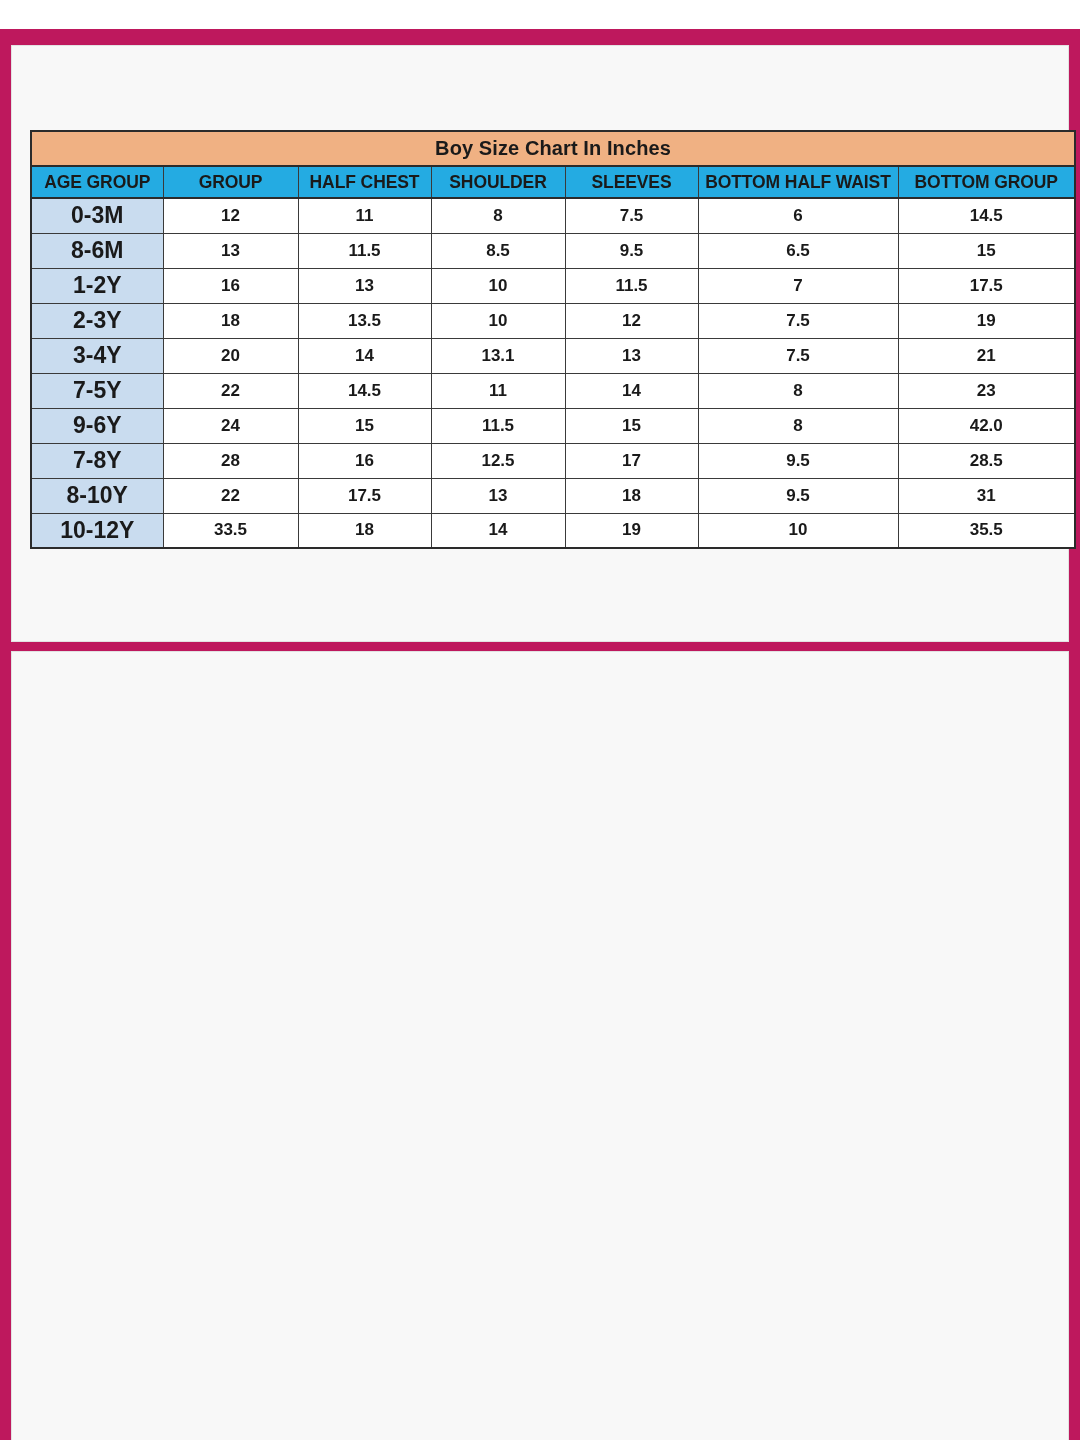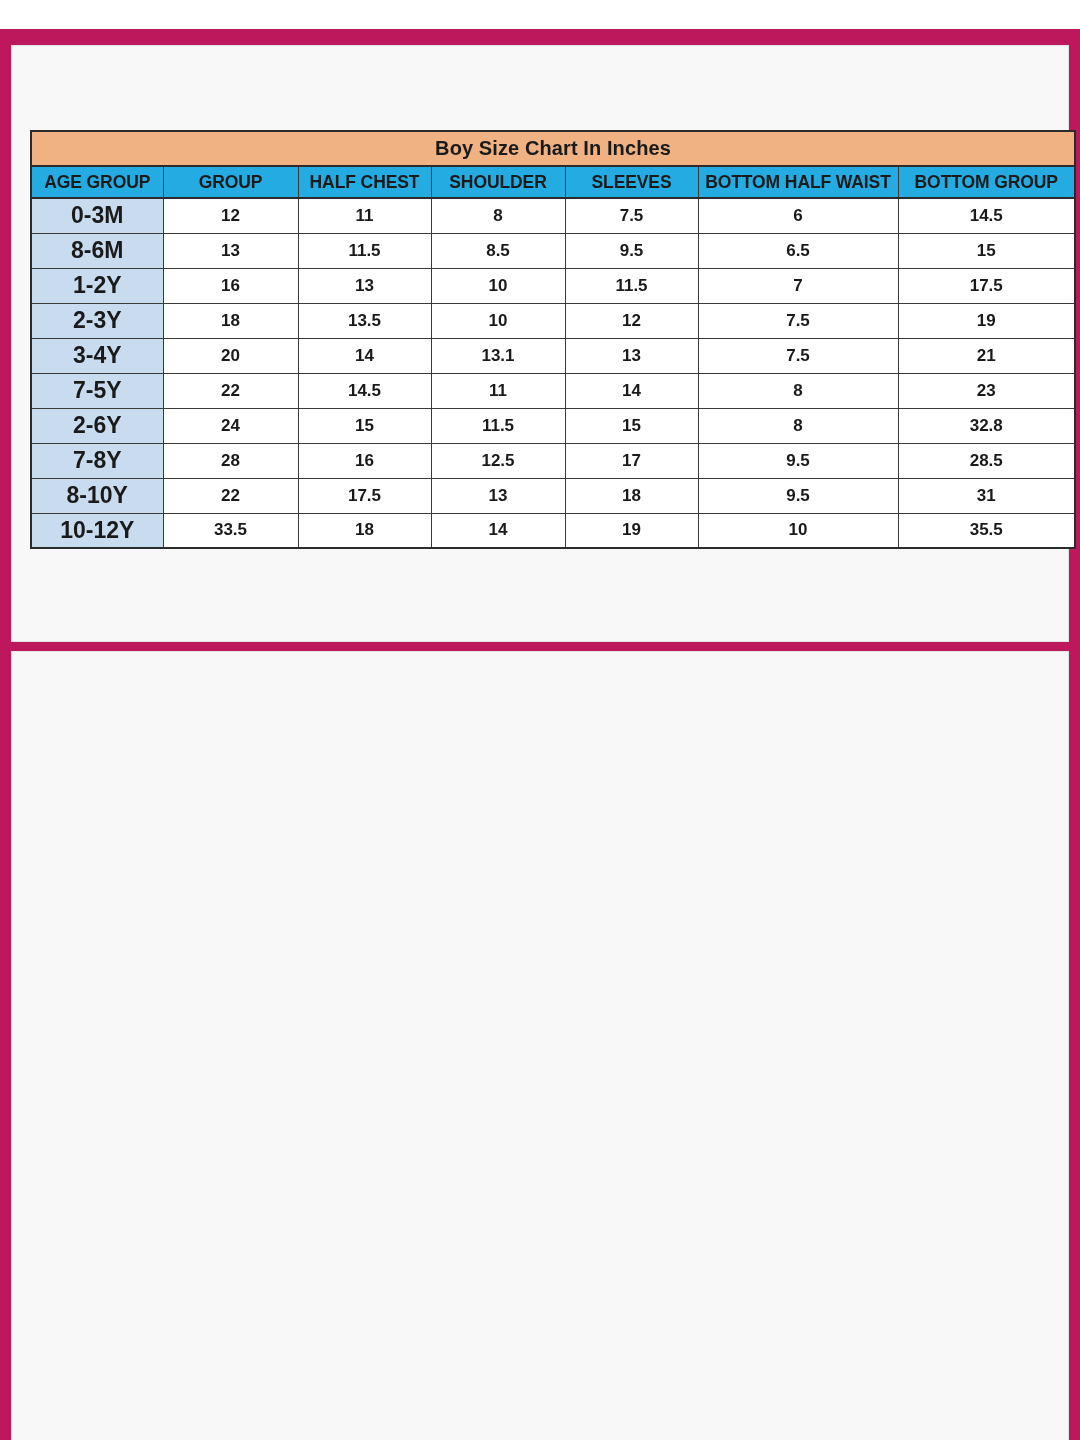--- a/index.html
+++ b/index.html
@@ -178,27 +178,27 @@
         <tr>
           <td class="age-cell">7-5Y</td>
           <td class="val-cell">22</td>
           <td class="val-cell">14.5</td>
           <td class="val-cell">11</td>
           <td class="val-cell">14</td>
           <td class="val-cell">8</td>
           <td class="val-cell">23</td>
         </tr>
         <tr>
-          <td class="age-cell">2-6Y</td>
+          <td class="age-cell">9-6Y</td>
           <td class="val-cell">24</td>
           <td class="val-cell">15</td>
           <td class="val-cell">11.5</td>
           <td class="val-cell">15</td>
           <td class="val-cell">8</td>
-          <td class="val-cell">32.8</td>
+          <td class="val-cell">42.0</td>
         </tr>
         <tr>
           <td class="age-cell">7-8Y</td>
           <td class="val-cell">28</td>
           <td class="val-cell">16</td>
           <td class="val-cell">12.5</td>
           <td class="val-cell">17</td>
           <td class="val-cell">9.5</td>
           <td class="val-cell">28.5</td>
         </tr>

